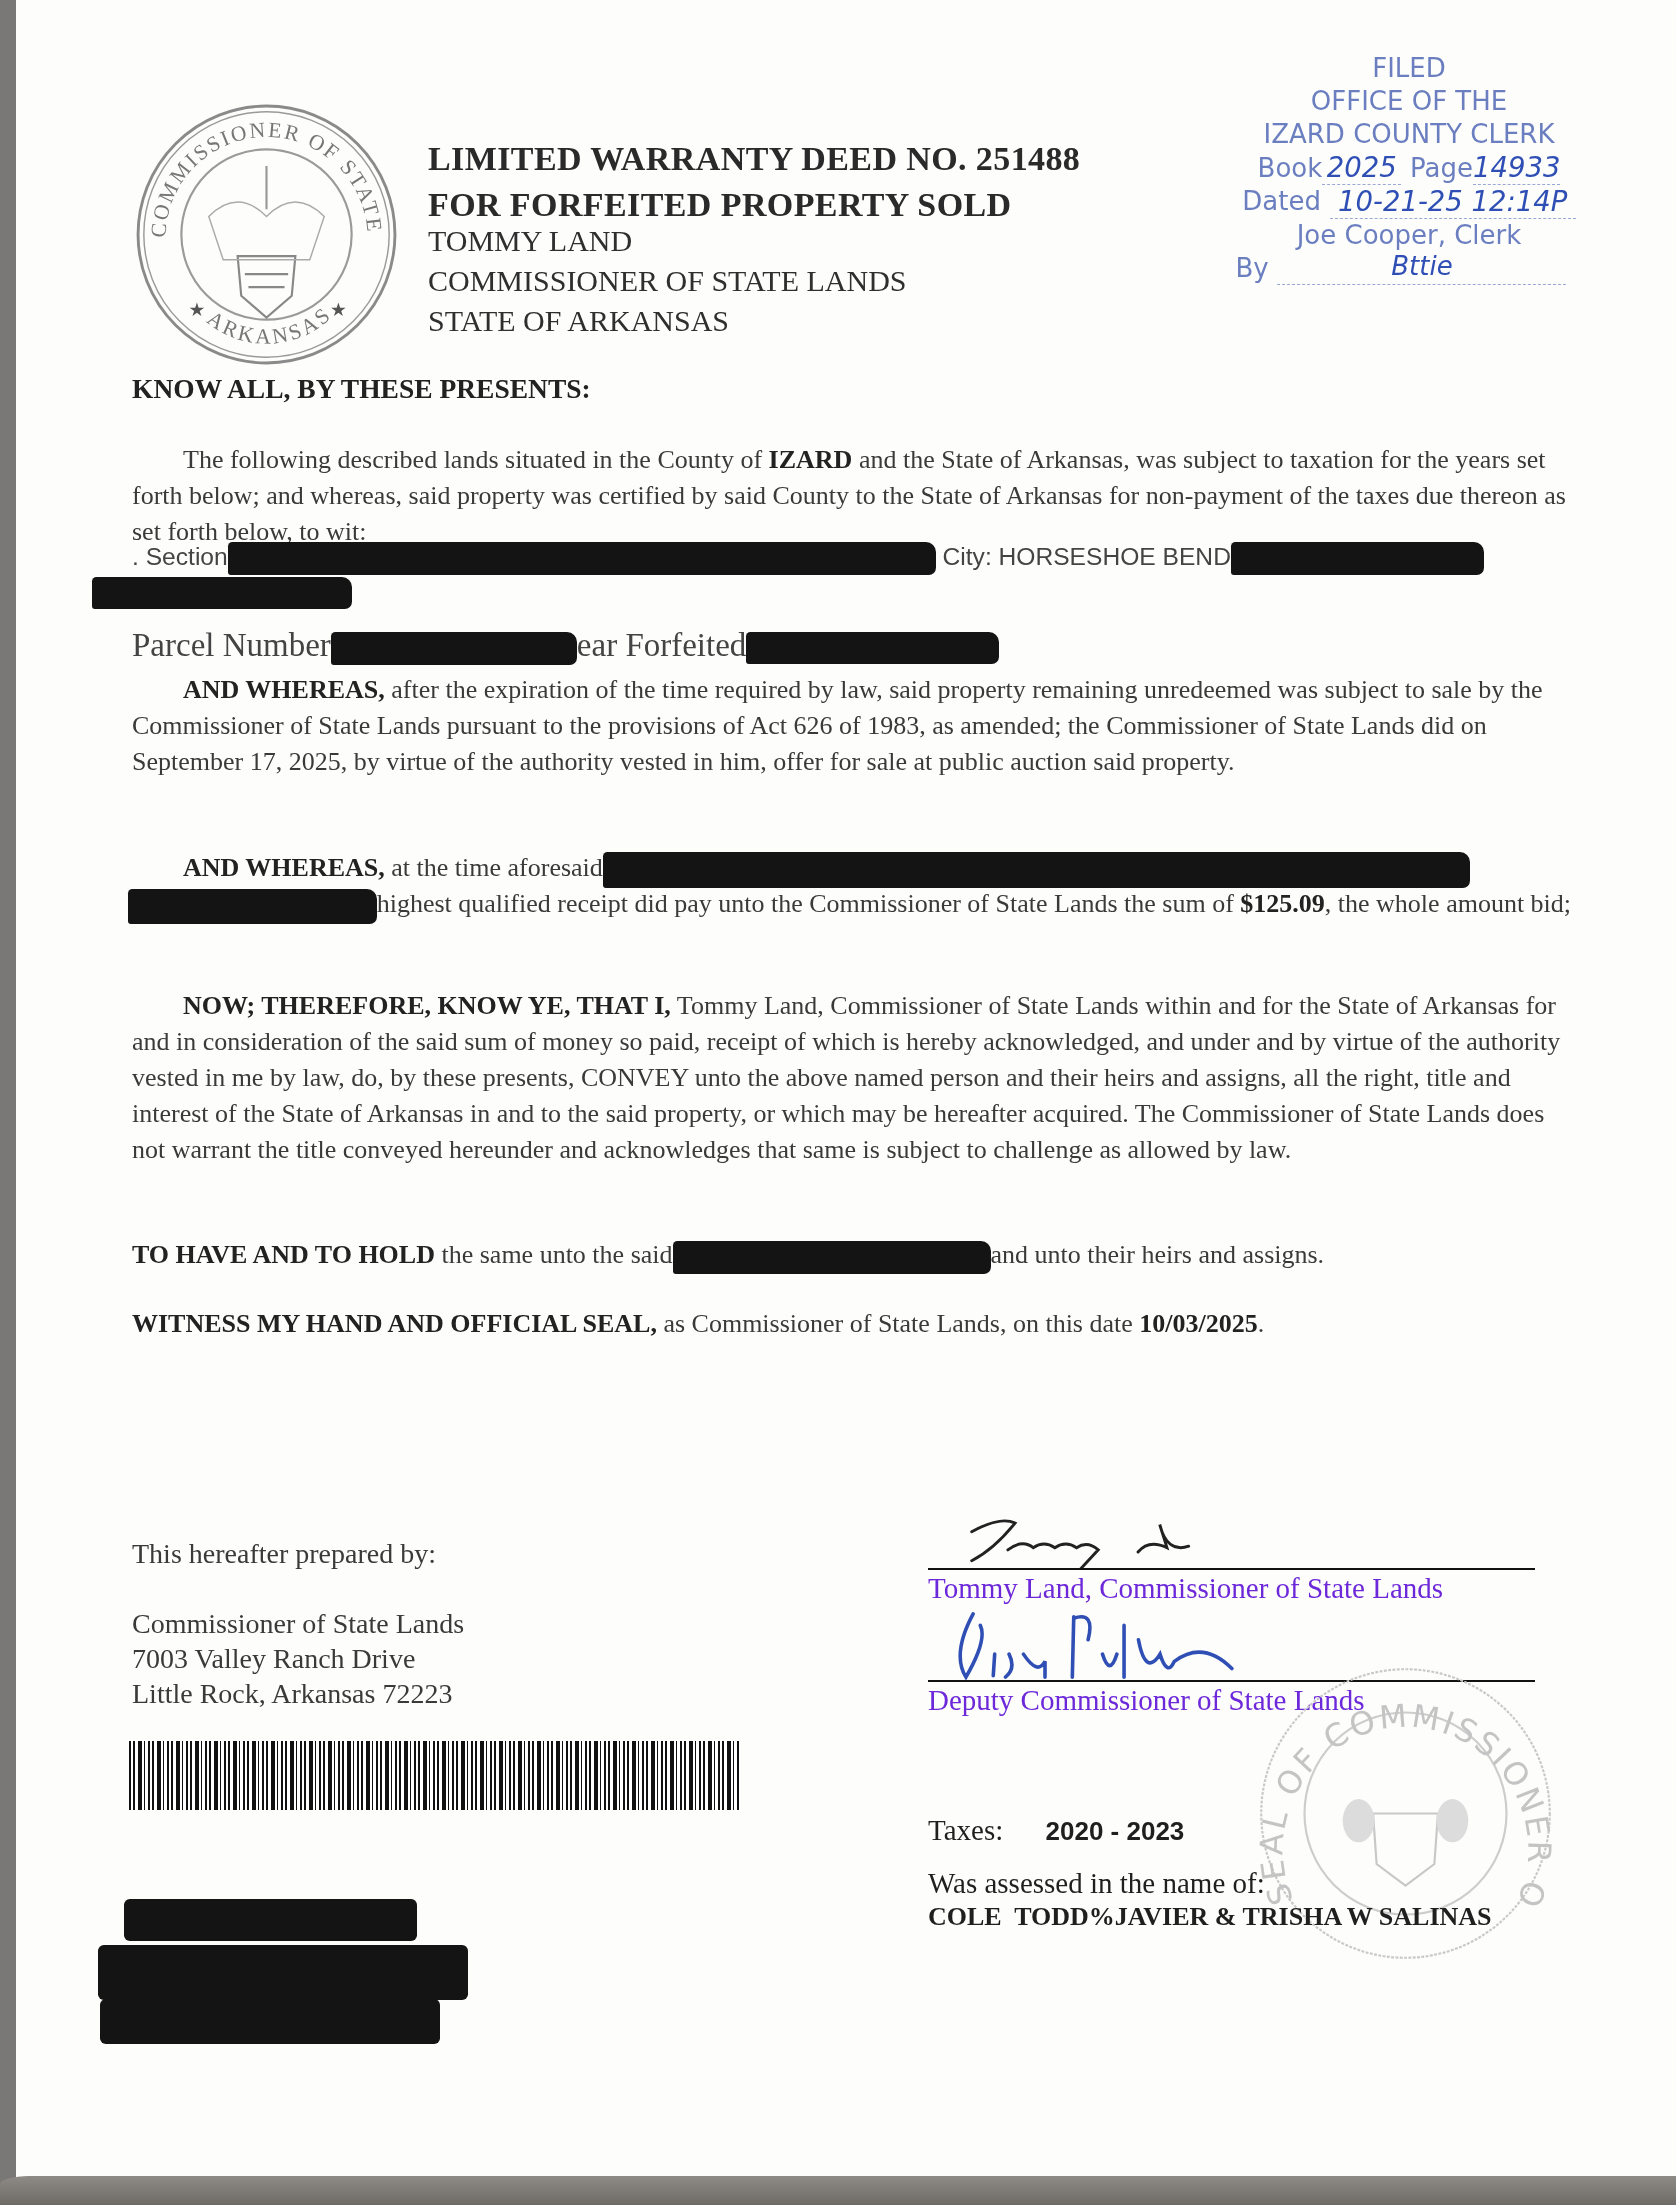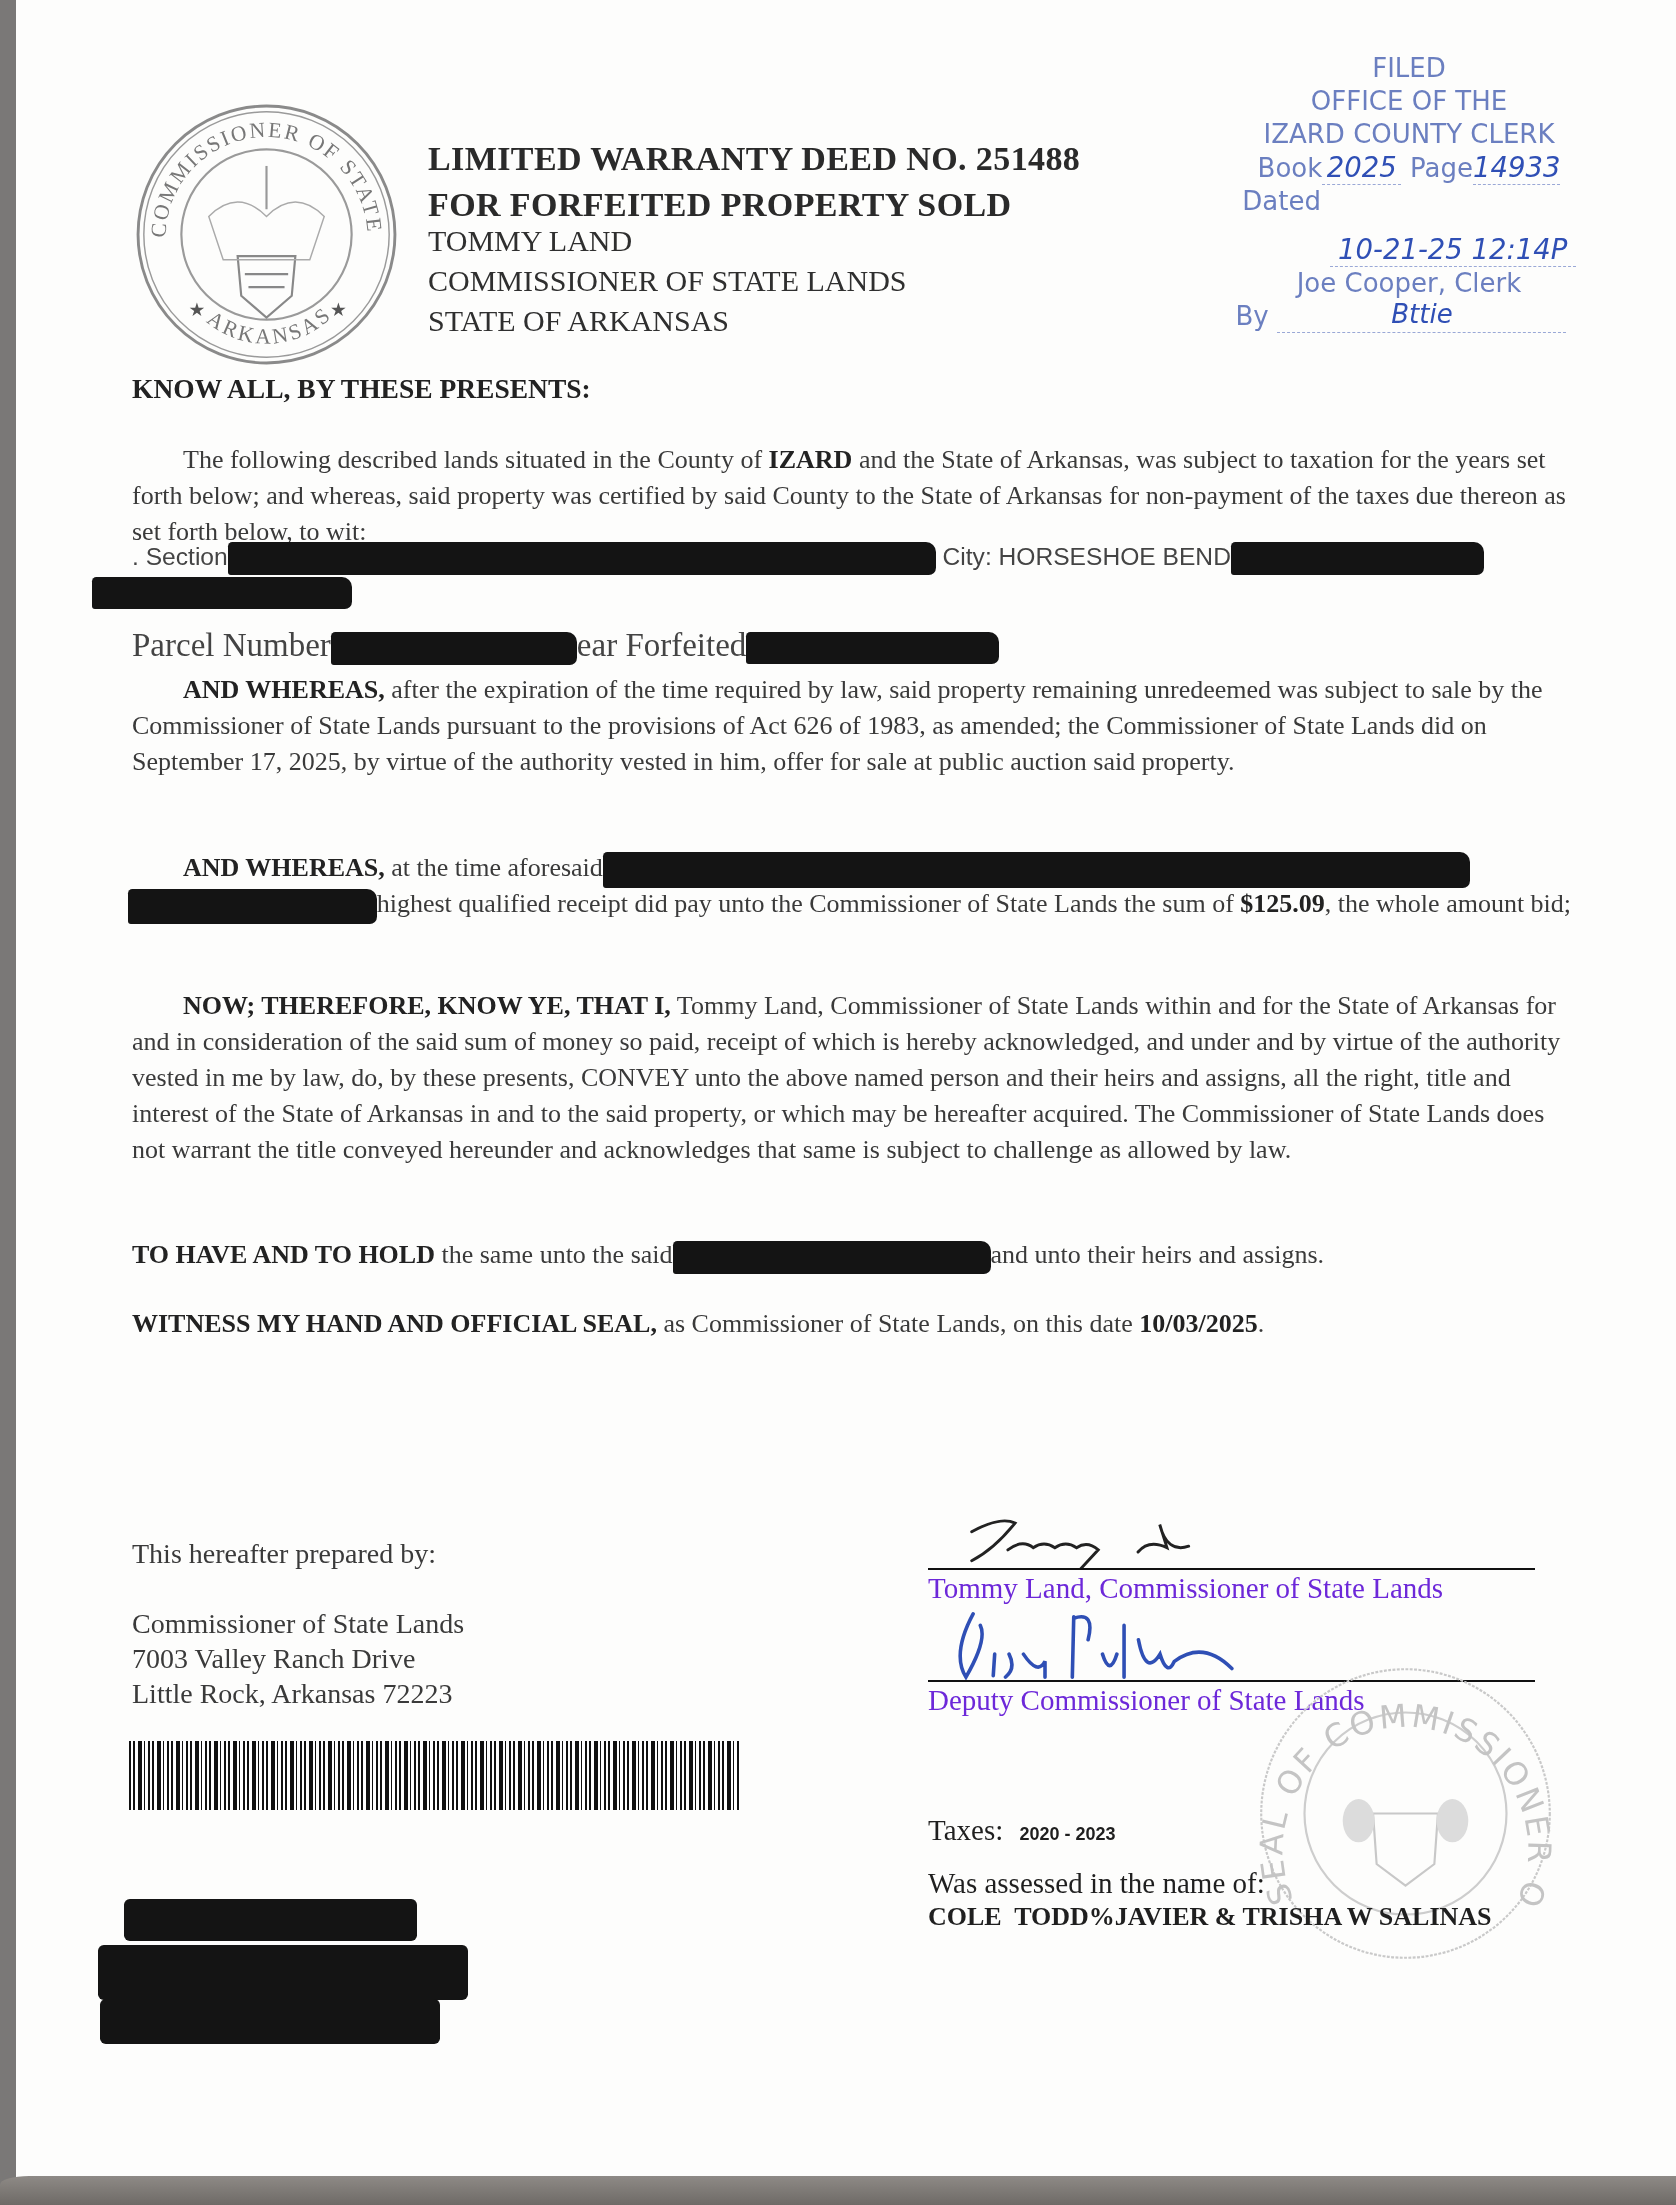--- a/index.html
+++ b/index.html
@@ -67,21 +67,21 @@
 <div class="abs stamp">
   <div>FILED</div>
   <div>OFFICE OF THE</div>
   <div>IZARD COUNTY CLERK</div>
   <div class="row">
     <span><span>Book</span><span class="line hand">2025</span></span>
     <span><span>Page</span><span class="line hand">14933</span></span>
   </div>
   <div class="row">
     <span>Dated</span>
-    <span class="line hand" style="min-width:246px;margin-top:48px;">10-21-25  12:14P</span>
+    <span class="line hand" style="min-width:246px;">10-21-25  12:14P</span>
   </div>
   <div>Joe Cooper, Clerk</div>
   <div class="row" style="justify-content:flex-start;padding-left:14.5px;">
     <span>By</span>
     <span class="line hand" style="min-width:289px;font-size:26px;line-height:29px;text-align:center;">Bttie</span>
   </div>
 </div>
 
 <div class="abs p bold" style="top:371px;font-size:27.5px;">KNOW ALL, BY THESE PRESENTS:</div>
 
@@ -159,21 +159,21 @@
   <circle cx="225" cy="210" r="200" fill="none" stroke="#c9c9c9" stroke-width="3" stroke-dasharray="4 2"></circle>
   <circle cx="225" cy="210" r="140" fill="none" stroke="#cdcdcd" stroke-width="3"></circle>
   <text font-family="DejaVu Sans, sans-serif" font-size="44" fill="#c4c4c4" letter-spacing="4"><textPath href="#arcSeal">SEAL OF COMMISSIONER OF STATE LANDS</textPath></text>
   <path d="M180 210 L270 210 L265 280 L225 310 L185 280 Z" fill="none" stroke="#c8c8c8" stroke-width="3"></path>
   <ellipse cx="160" cy="220" rx="22" ry="30" fill="#dcdcdc"></ellipse>
   <ellipse cx="290" cy="220" rx="22" ry="30" fill="#dcdcdc"></ellipse>
 </svg>
 
 <div class="abs" style="left:928px;top:1814px;font-size:29px;color:#1f1f1f;">
   <span>Taxes:</span>
-  <span class="sans" style="font-weight:bold;font-size:18px;margin-left:9px;">2020 - 2023</span>
+  <span class="sans" style="font-weight:bold;font-size:26px;margin-left:35px;">2020 - 2023</span>
 </div>
 <div class="abs" style="left:928px;top:1867px;font-size:29px;line-height:33px;color:#1f1f1f;">
   <div>Was assessed in the name of:</div>
   <div style="font-weight:bold;font-size:26px;white-space:pre;">COLE  TODD%JAVIER &amp; TRISHA W SALINAS</div>
 </div>
 
 <div class="scan-edge-bottom"></div>
 
 
 </body></html>

